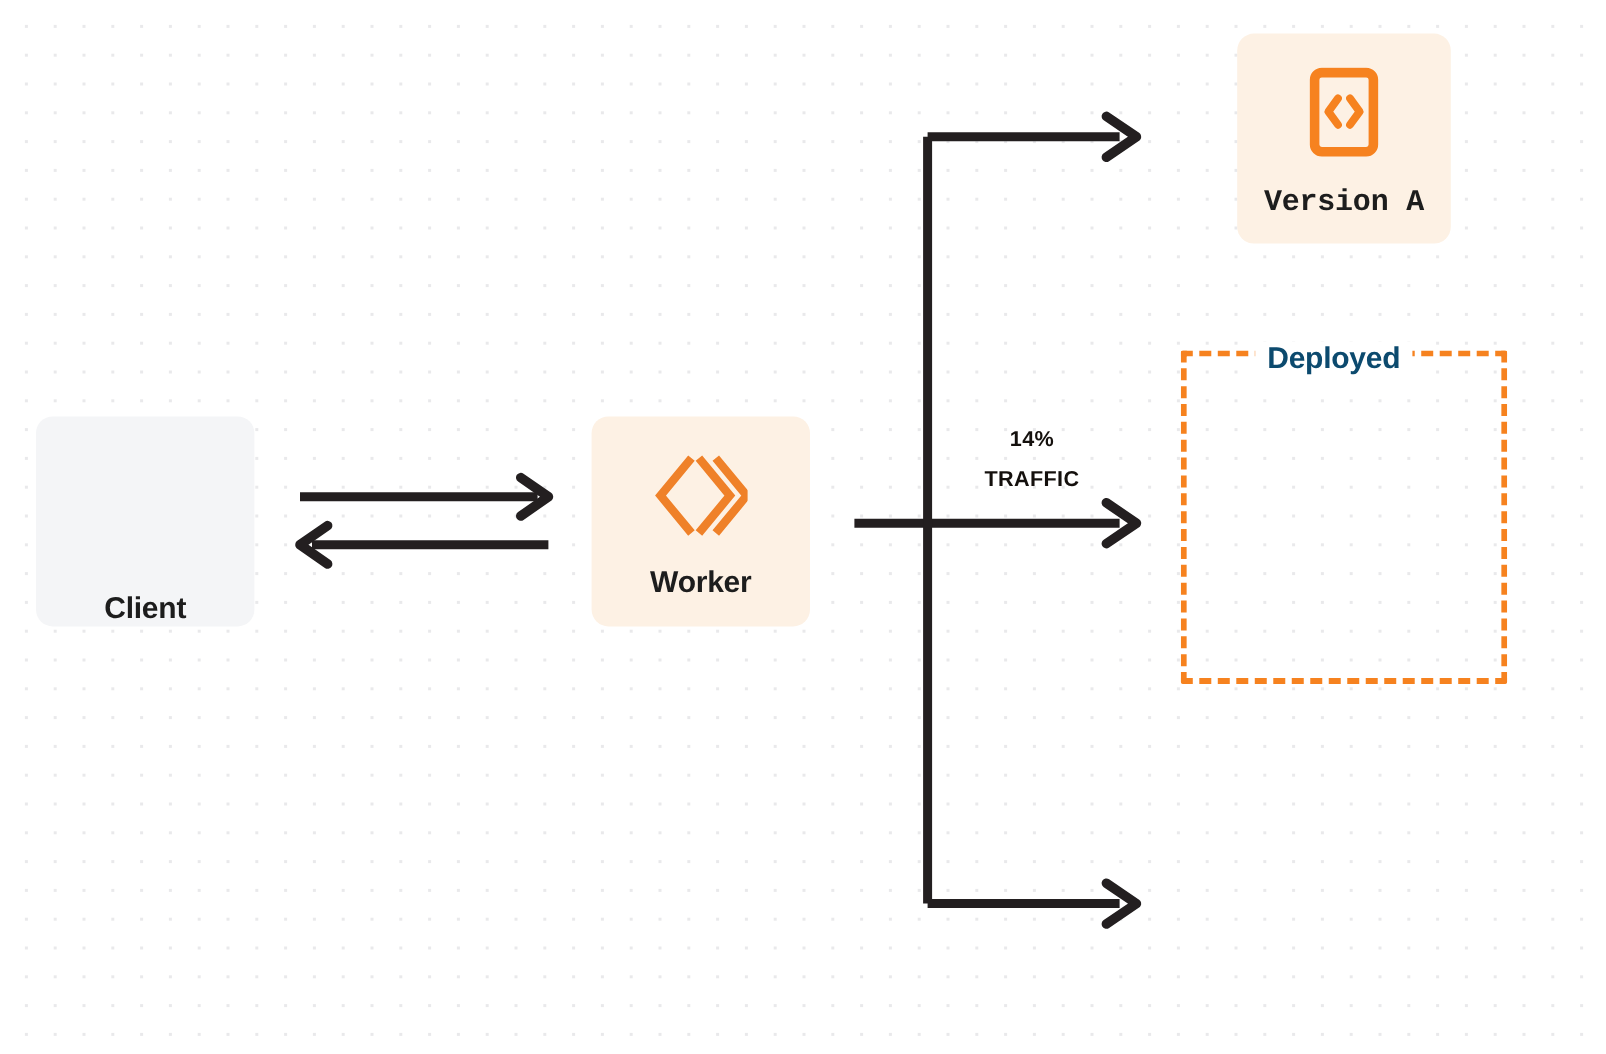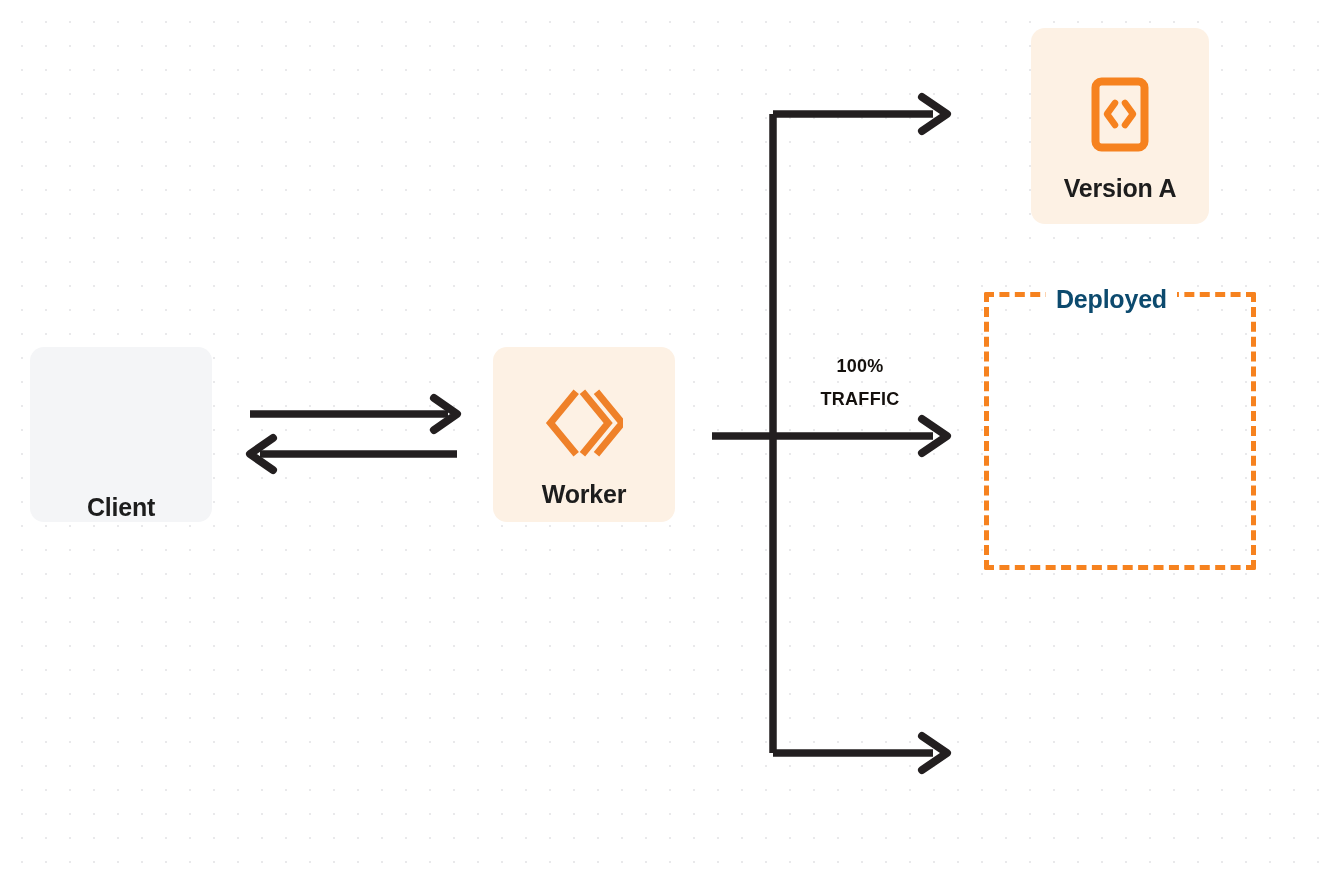--- a/index.html
+++ b/index.html
@@ -47,31 +47,32 @@
   #client-node .node-label { font-size: 25px; }
 
   
   #worker-node {
     left: 493px;
     top: 347px;
     width: 182px;
     height: 175px;
     background: #fdf1e4;
     justify-content: flex-start;
-    padding-top: 37px;
+    padding-top: 27px;
   }
   #worker-node .node-label { font-size: 25px; margin-top: 14px; }
 
   
   .version-node {
     width: 178px;
-    height: 196px;
+    height: 175px;
     background: #fdf1e4;
-    justify-content: center;
+    justify-content: flex-start;
     padding-top: 28px;
+    font-family: Liberation Mono, monospace;
   }
   .version-node .node-label { font-size: 25px; margin-top: 18px; }
 
   #version-a-node { left: 1031px; top: 28px; }
   #version-b-node { left: 1031px; top: 345px; }
   #version-c-node { left: 1031px; top: 663px; }
 
   
   #deployed-frame {
     position: absolute;
@@ -173,21 +174,21 @@
         <path d="M66 10 L99 50 L66 90" fill="none" stroke="#ef8129" stroke-width="9" stroke-linecap="butt" stroke-linejoin="miter"></path>
       </svg>
     </span>
     <div class="node-label">Worker</div>
   </div>
 
   <div id="deployed-frame"></div>
   <div id="deployed-label">Deployed</div>
 
   <div id="traffic-label">
-    <div>100%</div>
+    <div>14%</div>
     <div>TRAFFIC</div>
   </div>
 
   <div class="node version-node" id="version-a-node">
     <span>
       <svg width="58" height="75" viewBox="0 0 58 75" aria-hidden="true">
         <rect x="4.5" y="4.5" width="49" height="66" rx="6" ry="6" fill="none" stroke="#f6821f" stroke-width="8"></rect>
         <path d="M24 26 L16 37 L24 48" fill="none" stroke="#f6821f" stroke-width="6.5" stroke-linecap="round" stroke-linejoin="round"></path>
         <path d="M34 26 L42 37 L34 48" fill="none" stroke="#f6821f" stroke-width="6.5" stroke-linecap="round" stroke-linejoin="round"></path>
       </svg>

